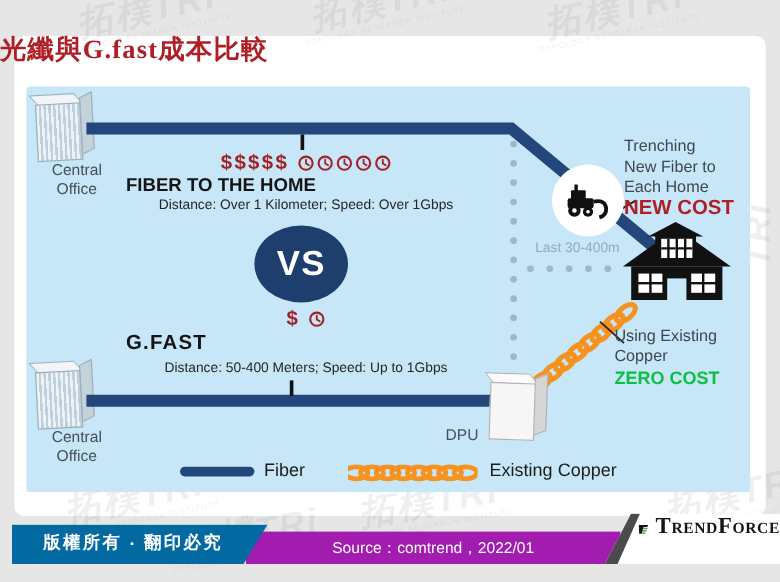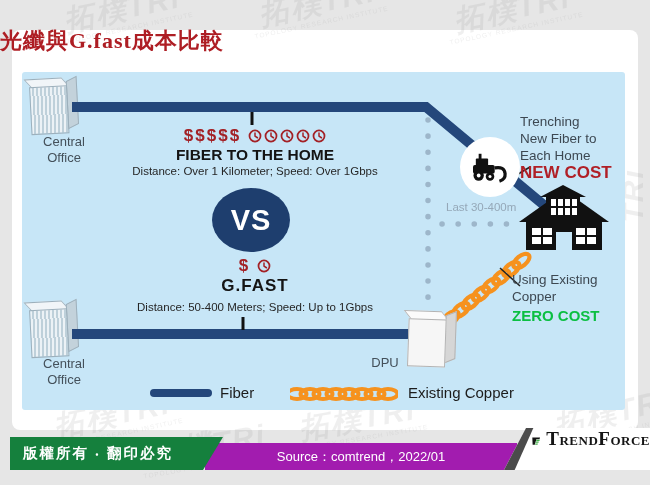--- a/index.html
+++ b/index.html
@@ -32,40 +32,40 @@
             transform:skewY(-24deg);transform-origin:top left;background:#c3d2db}
   .co-stripes{background:repeating-linear-gradient(90deg,#ecf2f6 0 2px,#bed0da 2px 4px)}
   .dpu-front{background:#f6f6f6;border-color:#b3b3b3}
   .dpu-top{background:#fbfbfb;border-color:#b3b3b3}
   .dpu-side{background:#d6d6d6;border-color:#b3b3b3}
   .node-label{font-size:13px;color:#44505a;text-align:center;line-height:1.2;z-index:3}
   
   .cost-row{display:flex;align-items:center;justify-content:center;gap:7px;z-index:3}
   .dollars{color:#a32126;font-weight:bold;font-size:17px;letter-spacing:2px}
   .clocks{display:flex;gap:2px;align-items:center}
-  .tech-name{font-weight:bold;color:#141414;text-align:center;z-index:3}
+  .tech-name{font-weight:bold;color:#141414;z-index:3}
   .tech-specs{font-size:11.5px;color:#262626;text-align:center;z-index:3}
   .vs-badge{display:flex;align-items:center;justify-content:center;background:#1e3e6e;
             border-radius:50%;color:#fff;font-weight:bold;font-size:29px;letter-spacing:1px;z-index:3}
   
   .annot{font-size:13.5px;color:#3d4852;text-align:left;line-height:1.25;z-index:4}
   .cost-new{color:#b01f26;font-weight:bold;font-size:17px;margin-top:1px}
   .cost-zero{color:#0bbf42;font-weight:bold;font-size:15px;margin-top:1px}
   .last-dist{font-size:11.5px;color:#95a8b8;z-index:3}
   .circle-white{position:absolute;background:#fff;border-radius:50%;display:flex;
                 align-items:center;justify-content:center;z-index:3}
   
   .legend-text{font-size:15px;color:#1c1c1c;z-index:3}
   .fiber-pill{background:#24477b;border-radius:4px;z-index:3}
   
   .footer{position:absolute;z-index:3}
-  .bar-black{position:absolute;left:10px;top:437px;width:213px;height:33px;background:#15803d;
+  .bar-black{position:absolute;left:10px;top:437px;width:213px;height:33px;background:#0369a1;
              clip-path:polygon(0 0,100% 0,calc(100% - 20px) 100%,0 100%);
              color:#fff;font-weight:bold;font-size:14.5px;letter-spacing:2px;
-             line-height:33px;padding-left:13px;box-sizing:border-box;z-index:4}
+             line-height:33px;padding-left:26px;box-sizing:border-box;z-index:4}
   .bar-gray{position:absolute;left:205px;top:443px;width:312px;height:27px;background:#a21caf;
             color:#fff;font-size:13px;line-height:27px;text-align:center;z-index:3}
   .logo-box{position:absolute;left:498px;top:428px;width:152px;height:42px;background:#fff;
             clip-path:polygon(28px 0,100% 0,100% 100%,6px 100%);z-index:4;
             display:flex;align-items:flex-start}
   .logo-slash{position:absolute;left:14px;top:0;width:12px;height:42px;background:#4b4b4b;
               transform:skewX(-24deg)}
   .brand-text{font-family:"Liberation Serif",serif;font-variant:small-caps;font-weight:bold;
               font-size:19px;color:#151515;margin-left:5px;letter-spacing:.5px}
 </style>

